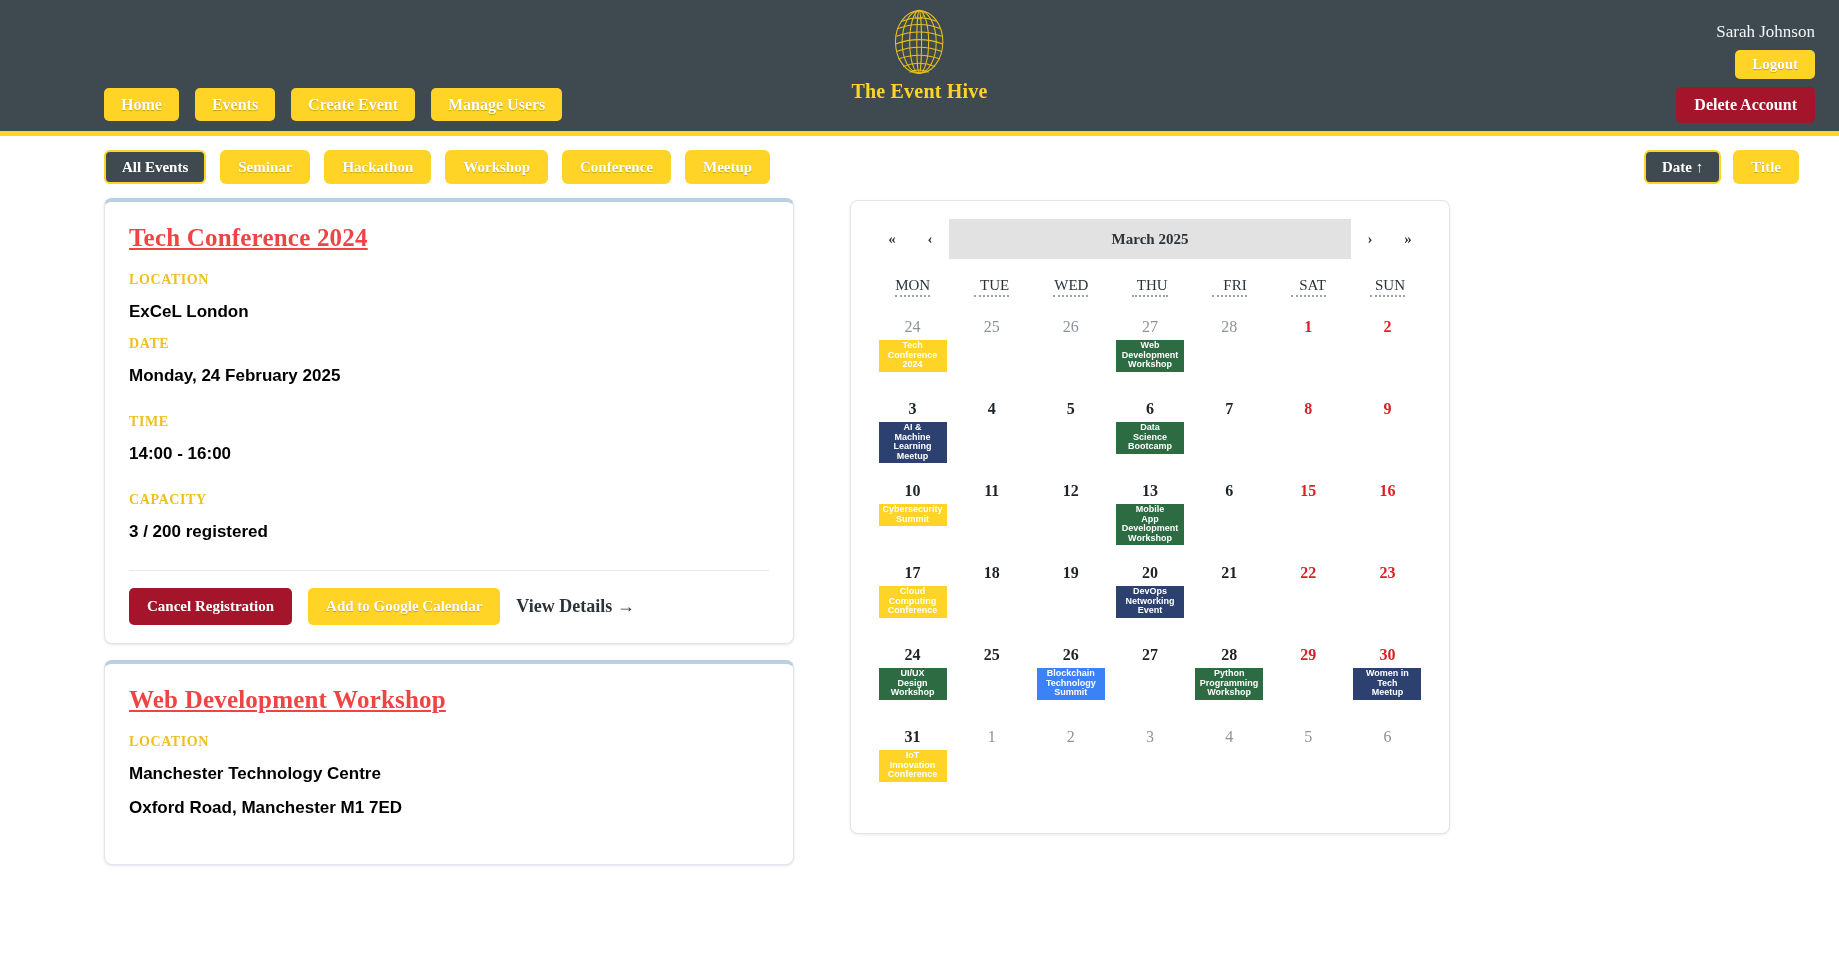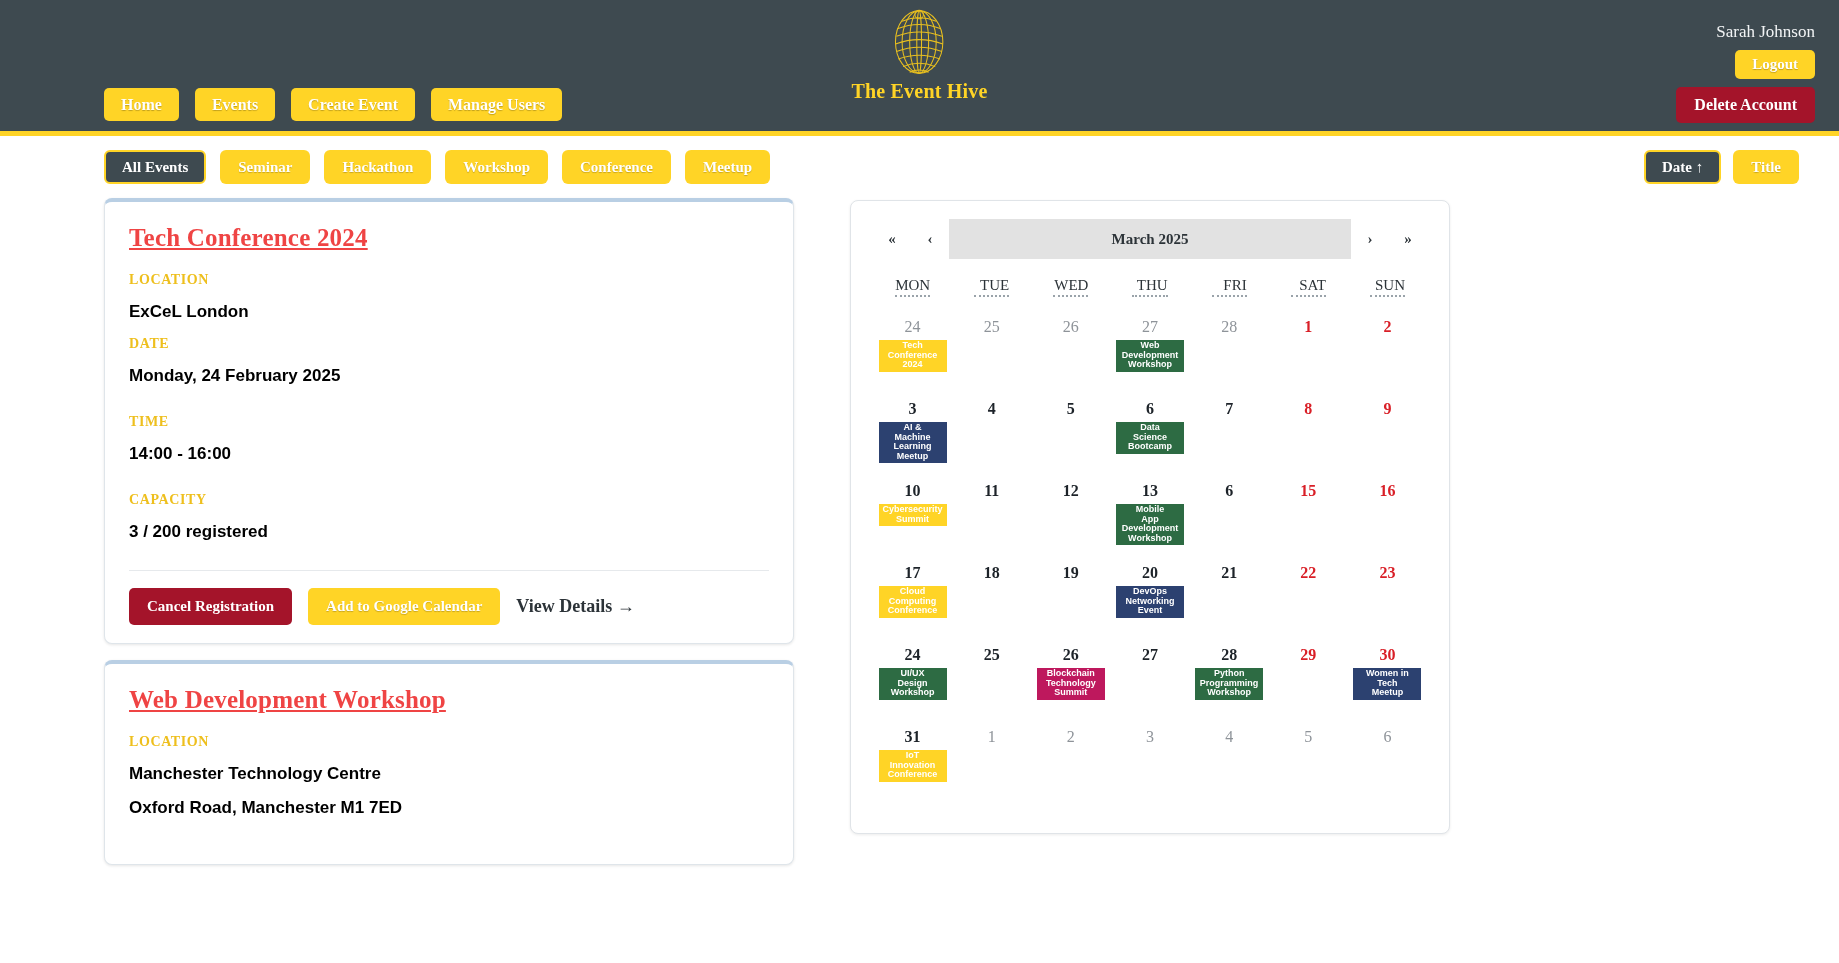--- a/index.html
+++ b/index.html
@@ -494,21 +494,21 @@
               </div>
               <div class="cal-cell">
                 <div class="cal-daynum weekend">23</div>
               </div>
             </div>
             <div class="cal-row">
               <div class="cal-cell"><div class="cal-daynum">24</div><div class="cal-event" style="background: rgb(45, 107, 67);"><span>UI/UX</span><span>Design</span><span>Workshop</span></div></div>
               <div class="cal-cell">
                 <div class="cal-daynum">25</div>
               </div>
-              <div class="cal-cell"><div class="cal-daynum">26</div><div class="cal-event" style="background: #be185d;"><span>Blockchain</span><span>Technology</span><span>Summit</span></div></div>
+              <div class="cal-cell"><div class="cal-daynum">26</div><div class="cal-event" style="background: #3b82f6;"><span>Blockchain</span><span>Technology</span><span>Summit</span></div></div>
               <div class="cal-cell">
                 <div class="cal-daynum">27</div>
               </div>
               <div class="cal-cell"><div class="cal-daynum">28</div><div class="cal-event" style="background: rgb(45, 107, 67);"><span>Python</span><span>Programming</span><span>Workshop</span></div></div>
               <div class="cal-cell">
                 <div class="cal-daynum weekend">29</div>
               </div>
               <div class="cal-cell"><div class="cal-daynum weekend">30</div><div class="cal-event" style="background: rgb(44, 65, 112);"><span>Women in</span><span>Tech</span><span>Meetup</span></div></div>
             </div>
             <div class="cal-row">

